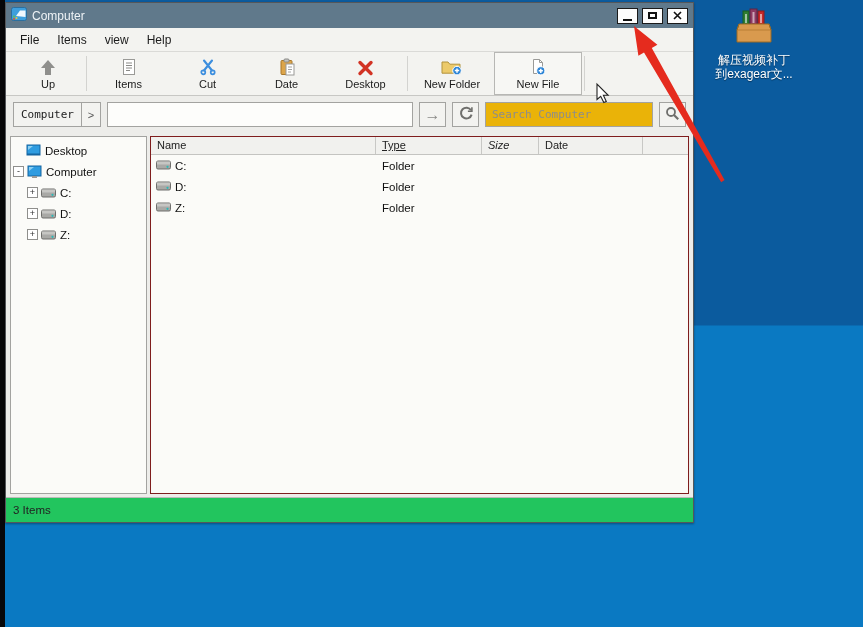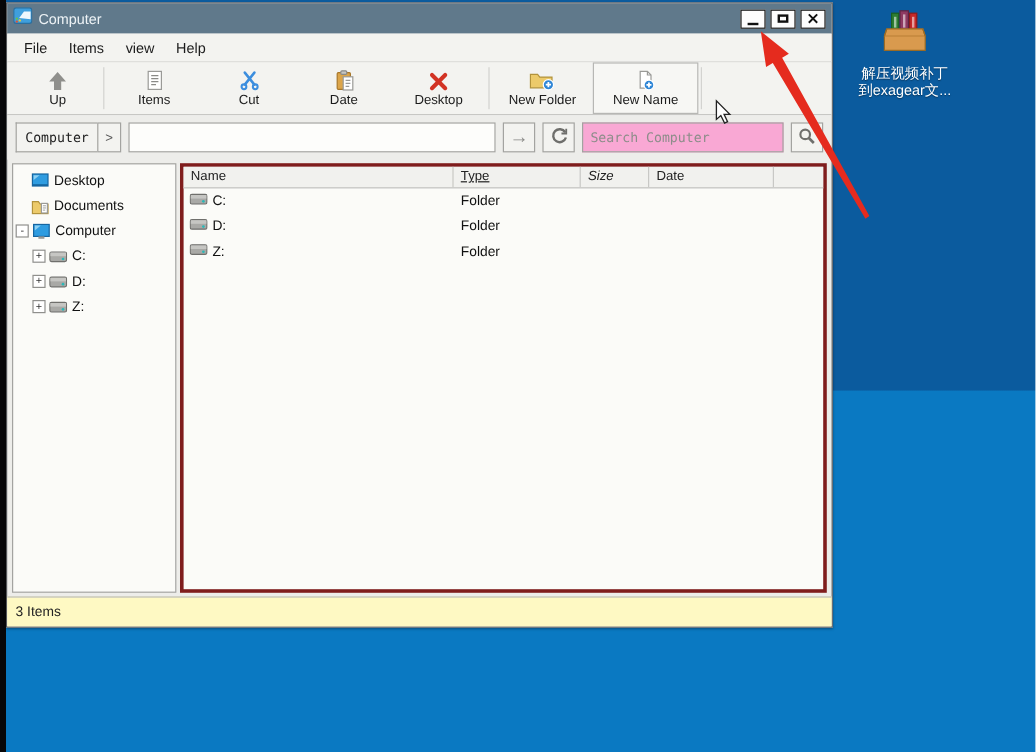--- a/index.html
+++ b/index.html
@@ -33,43 +33,43 @@
   .tbtn-newfile{width:88px;border:1px solid #b7b7b4;background:#f7f7f4;box-sizing:border-box;}
   .tsep{width:1px;background:#d3d3d0;margin:4px 2px;}
 
   .addressrow{flex:0 0 37px;background:#ededea;display:flex;align-items:center;padding:0 7px;gap:6px;}
   .breadcrumb{display:flex;height:25px;}
   .bc-label{min-width:56px;padding:0 7px;background:#f3f3f0;border:1px solid #a3a3a0;border-right:none;font-size:11px;font-family:"DejaVu Sans Mono",monospace;display:flex;align-items:center;color:#222;cursor:default;}
   .bc-chev{width:20px;background:#f3f3f0;border:1px solid #a3a3a0;display:flex;align-items:center;justify-content:center;font-size:11px;color:#555;cursor:default;}
   .path-input{flex:1;height:25px;border:1px solid #a3a3a0;background:#fdfdfb;box-sizing:border-box;font-size:12px;padding:0 5px;font-family:"DejaVu Sans Mono",monospace;}
   .icon-btn{width:27px;height:25px;background:#f3f3f0;border:1px solid #a3a3a0;display:flex;align-items:center;justify-content:center;box-sizing:border-box;padding:0;cursor:default;}
   .go-glyph{color:#8a8a87;font-size:16px;font-weight:bold;line-height:1;}
-  .search-input{width:168px;height:25px;border:1px solid #a3a3a0;background:#f9a8d4;box-sizing:border-box;font-size:11px;padding:0 6px;font-family:"DejaVu Sans Mono",monospace;color:#333;}
+  .search-input{width:168px;height:25px;border:1px solid #a3a3a0;background:#eab308;box-sizing:border-box;font-size:11px;padding:0 6px;font-family:"DejaVu Sans Mono",monospace;color:#333;}
   .search-input::placeholder{color:#8d8d8a;}
 
   .main{flex:1;display:flex;gap:3px;padding:3px 4px;min-height:0;}
   .tree-panel{width:137px;flex:0 0 137px;background:#fbfbf8;border:1px solid #a3a3a0;box-sizing:border-box;padding-top:3px;overflow:hidden;}
   .tree-item{height:21px;display:flex;align-items:center;font-size:11.5px;color:#111;cursor:default;}
   .ind-a{padding-left:15px;}  
   .ind-b{padding-left:2px;}   
   .ind-c{padding-left:16px;}  
   .expander{width:11px;height:11px;flex:0 0 11px;background:#fff;border:1px solid #8f8f8c;box-sizing:border-box;font-size:9px;line-height:8px;text-align:center;color:#333;margin-right:3px;cursor:default;}
   .ticn{margin-right:4px;display:flex;align-items:center;}
 
-  .list-panel{flex:1;background:#fbfbf8;border:3px solid #7f1d1d;box-sizing:border-box;display:flex;flex-direction:column;min-width:0;}
+  .list-panel{flex:1;background:#fbfbf8;border:1px solid #7f1d1d;box-sizing:border-box;display:flex;flex-direction:column;min-width:0;}
   .list-header{display:flex;flex:0 0 17px;background:#f1f1ee;border-bottom:1px solid #c4c4c1;font-size:11px;color:#222;}
   .hcell{border-right:1px solid #c8c8c5;padding:2px 0 0 6px;box-sizing:border-box;cursor:default;}
   .h-name{width:225px;} .h-type{width:106px;text-decoration:underline;} .h-size{width:57px;font-style:italic;} .h-date{width:104px;}
   .h-fill{flex:1;border-right:none;}
   .lrow{display:flex;height:21px;align-items:center;font-size:11.5px;color:#111;cursor:default;}
   .c-name{width:225px;display:flex;align-items:center;gap:4px;padding-left:5px;box-sizing:border-box;}
   .c-type{width:106px;padding-left:6px;box-sizing:border-box;}
   .c-size{width:57px;box-sizing:border-box;} .c-date{width:104px;box-sizing:border-box;}
 
-  .statusbar{flex:0 0 24px;border-top:1px solid #bcbcb9;background:#fef9c3;display:flex;align-items:center;padding-left:7px;font-size:11.5px;color:#222;}
+  .statusbar{flex:0 0 24px;border-top:1px solid #bcbcb9;background:#22c55e;display:flex;align-items:center;padding-left:7px;font-size:11.5px;color:#222;}
 
   .overlay{position:absolute;left:0;top:0;width:863px;height:627px;z-index:50;pointer-events:none;}
 </style>
 </head>
 <body>
 
 <div id="screen">
 
   <div class="desktop-icon">
     <span>
@@ -187,21 +187,21 @@
       </button>
       <button class="tbtn tbtn-newfile">
         <span class="ticon">
           <svg width="18" height="18" viewBox="0 0 18 18">
             <path d="M4.5 1.5 h6 l3 3 v11 h-9 Z" fill="#ffffff" stroke="#9a9a97"></path>
             <path d="M10.5 1.5 v3 h3" fill="none" stroke="#9a9a97"></path>
             <circle cx="11.8" cy="12.8" r="4.1" fill="#2f86d6" stroke="#ffffff" stroke-width="1"></circle>
             <path d="M11.8 10.7 v4.2 M9.7 12.8 h4.2" stroke="#ffffff" stroke-width="1.5"></path>
           </svg>
         </span>
-        <span>New Name</span>
+        <span>New File</span>
       </button>
       <span class="tsep"></span>
     </div>
 
     <div class="addressrow">
       <span class="breadcrumb">
         <button class="bc-label">Computer</button>
         <button class="bc-chev">&gt;</button>
       </span>
       <input class="path-input" type="text" value="" style="">
@@ -232,30 +232,20 @@
       <div class="tree-panel">
         <div class="tree-item ind-a">
           <span class="ticn">
             <svg width="15" height="14" viewBox="0 0 15 14">
                 <rect x="1" y="1" width="13" height="10" fill="#2f9ce0" stroke="#1565a0"></rect>
                 <path d="M2 2 L7 2 L2 6 Z" fill="#8ed0f2"></path>
                 <rect x="1" y="9.5" width="13" height="1.5" fill="#1565a0"></rect>
               </svg>
           </span>
           <span>Desktop</span>
-        </div>
-        <div class="tree-item ind-a">
-          <span class="ticn">
-            <svg width="15" height="14" viewBox="0 0 15 14">
-                <path d="M1 3 h5 l1.5 2 H14 v8 H1 Z" fill="#ecca6a" stroke="#b2933c"></path>
-                <rect x="8.5" y="4.5" width="5" height="8" fill="#ffffff" stroke="#9a9a97"></rect>
-                <path d="M9.7 6.5 h2.6 M9.7 8.3 h2.6 M9.7 10.1 h2" stroke="#9a9a97" stroke-width="0.8"></path>
-              </svg>
-          </span>
-          <span>Documents</span>
         </div>
         <div class="tree-item ind-b">
           <span class="expander">-</span>
           <span class="ticn">
             <svg width="15" height="14" viewBox="0 0 15 14">
                 <rect x="1" y="1" width="13" height="10" fill="#2f9ce0" stroke="#1565a0"></rect>
                 <path d="M2 2 L7 2 L2 6 Z" fill="#8ed0f2"></path>
                 <rect x="5" y="11" width="5" height="2" fill="#9a9a97"></rect>
               </svg>
           </span>

